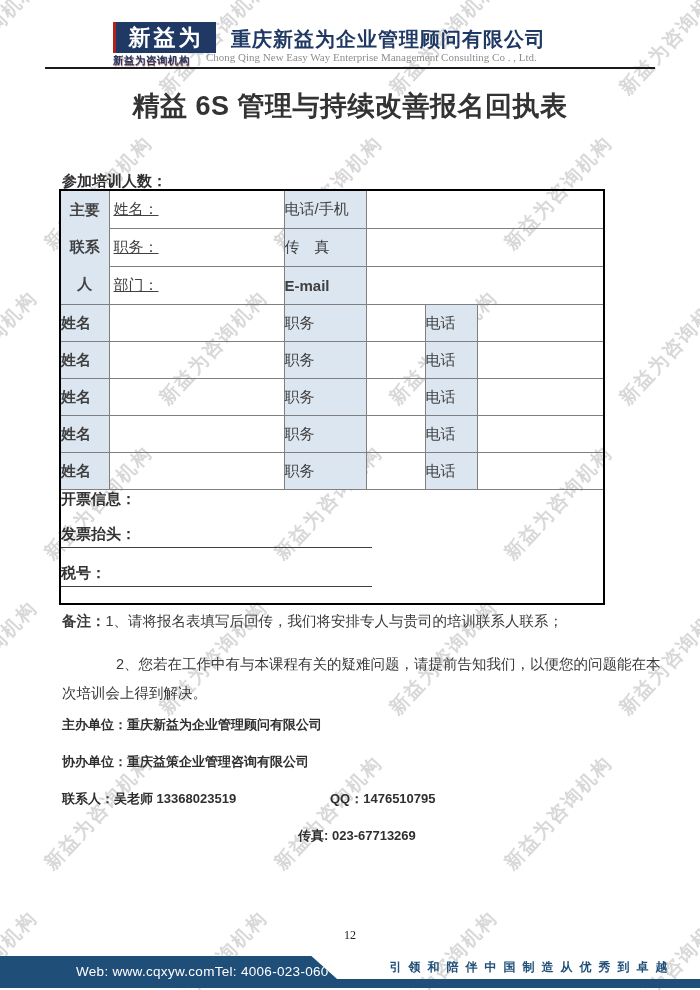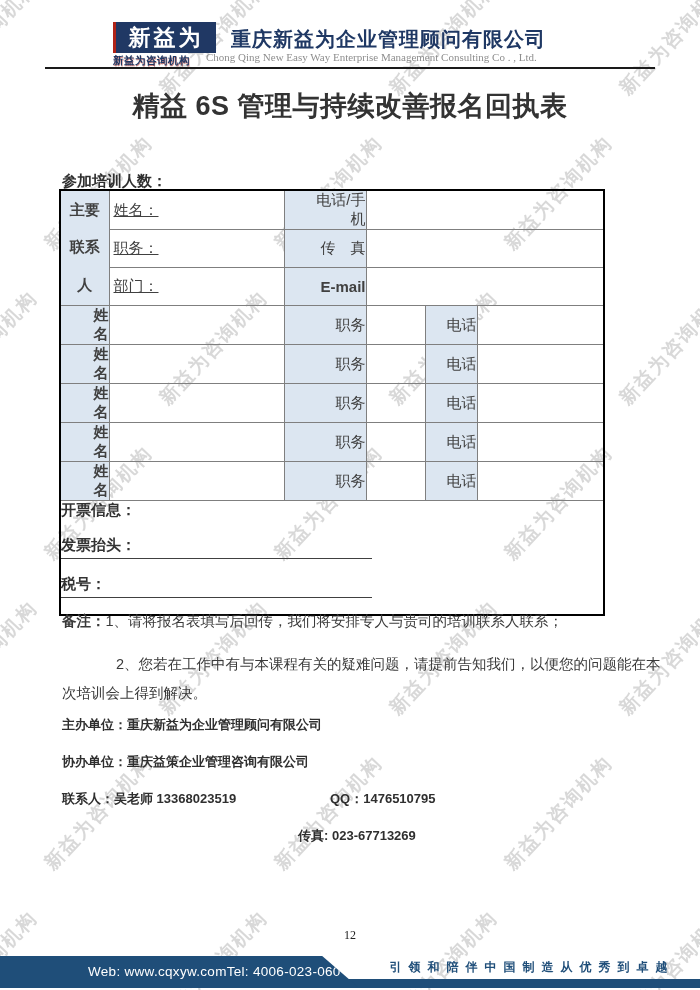--- a/index.html
+++ b/index.html
@@ -37,21 +37,21 @@
   
   .form-table{
     position:absolute;left:59px;top:189px;width:546px;border-collapse:collapse;
     font-size:15px;color:#404040;table-layout:fixed;
   }
   .form-table td{border:1px solid #7f7f7f;padding:0;}
   .form-table{border:2px solid #000;}
   .form-table tr.contact-row td{height:37px;}
   .form-table tr.att-row td{height:36px;}
   td.blue{background:#dce6f1;}
-  td.ctr{text-align:right;padding-left:21px;}
+  td.ctr{text-align:left;}
   td.lft{padding-left:4px;text-decoration:underline;}
   td.vlabel{text-align:center;font-weight:bold;}
   .vcol{display:flex;flex-direction:column;justify-content:space-around;height:112px;}
   .inv-cell{vertical-align:top;padding:12px 14px;color:#333;}
   .inv-line{margin-bottom:16px;font-size:15px;}
   .ul{display:inline-block;width:311px;border-bottom:1.5px solid #404040;padding-bottom:3px;}
   
   .note{position:absolute;font-size:14.5px;color:#3a3a3a;white-space:nowrap;}
   .note1{left:62px;top:612px;}
   .note2{left:116px;top:655px;}
@@ -64,21 +64,21 @@
   .org-cohost{top:753px;}
   .org-contact{top:790px;}
   .org-hotline{top:827px;}
   
   .pagenum{position:absolute;left:0;top:928px;width:100%;text-align:center;font-family:"Liberation Serif",serif;font-size:12px;color:#222;}
   
   .footer-strip{position:absolute;left:0;top:979px;width:700px;height:9px;background:#1f4e79;}
   .footer-left{
     position:absolute;left:0;top:956px;width:346px;height:31px;background:#1f4e79;
     clip-path:polygon(0 0,90% 0,100% 100%,0 100%);
-    color:#fff;font-size:13.5px;line-height:31px;padding-left:12px;
+    color:#fff;font-size:13.5px;line-height:31px;padding-left:0;
   }
   .footer-left .txt{margin-left:76px;letter-spacing:0.3px;}
   .footer-slogan{
     position:absolute;left:372px;top:959px;width:320px;text-align:center;
     font-family:"Liberation Serif",serif;font-weight:bold;font-size:12px;color:#1f4e79;
     letter-spacing:7px;white-space:nowrap;
   }
 </style>
 </head>
 <body>

